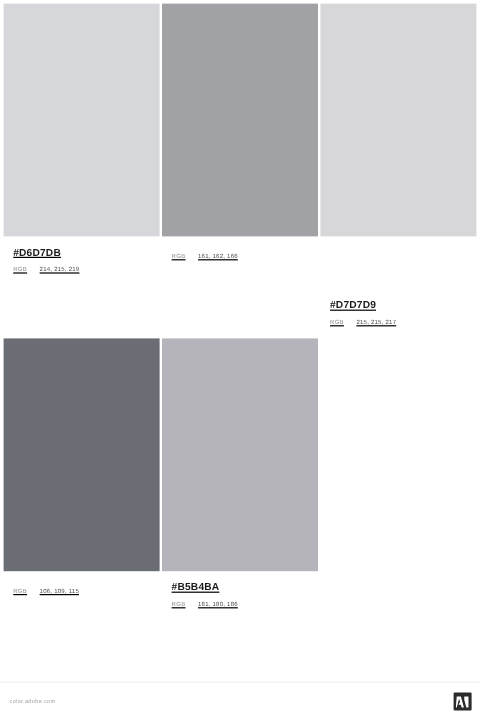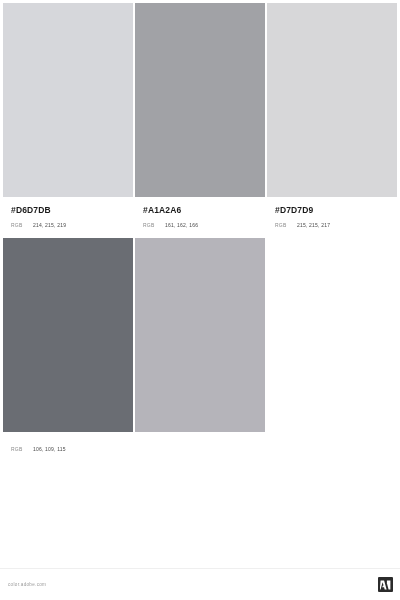--- a/index.html
+++ b/index.html
@@ -37,23 +37,25 @@
     flex-direction: row;
     width: 394px;
     margin-bottom: 10px;
   }
 
   .swatch-cell {
     width: 130px;
     margin-right: 2px;
     display: flex;
     flex-direction: column;
+    text-decoration: underline;
   }
   .swatch-cell:last-child {
     margin-right: 0;
+    gap: 44px;
   }
   .swatch-cell.empty-cell {
     background: transparent;
   }
 
   .swatch-chip {
     width: 130px;
     height: 194px;
     display: block;
   }
@@ -147,21 +149,20 @@
           <div class="swatch-rgb-line">
             <span class="rgb-label">RGB</span>
             <span class="rgb-values">214, 215, 219</span>
           </div>
         </div>
       </div>
 
       <div class="swatch-cell">
         <div class="swatch-chip" style="background-color: rgb(161, 162, 166);"></div>
         <div class="swatch-info">
-          <div class="swatch-hex">#A1A2A6</div>
           <div class="swatch-rgb-line">
             <span class="rgb-label">RGB</span>
             <span class="rgb-values">161, 162, 166</span>
           </div>
         </div>
       </div>
 
       <div class="swatch-cell">
         <div class="swatch-chip" style="background-color: rgb(215, 215, 217);"></div>
         <div class="swatch-info">
@@ -182,20 +183,27 @@
         <div class="swatch-info">
           <div class="swatch-rgb-line">
             <span class="rgb-label">RGB</span>
             <span class="rgb-values">106, 109, 115</span>
           </div>
         </div>
       </div>
 
       <div class="swatch-cell">
         <div class="swatch-chip" style="background-color: rgb(181, 180, 186);"></div>
+        <div class="swatch-info">
+          <div class="swatch-hex">#B5B4BA</div>
+          <div class="swatch-rgb-line">
+            <span class="rgb-label">RGB</span>
+            <span class="rgb-values">181, 180, 186</span>
+          </div>
+        </div>
       </div>
 
       <div class="swatch-cell empty-cell"></div>
 
     </div>
 
   </div>
 
   <div id="sheet-spacer"></div>
 

